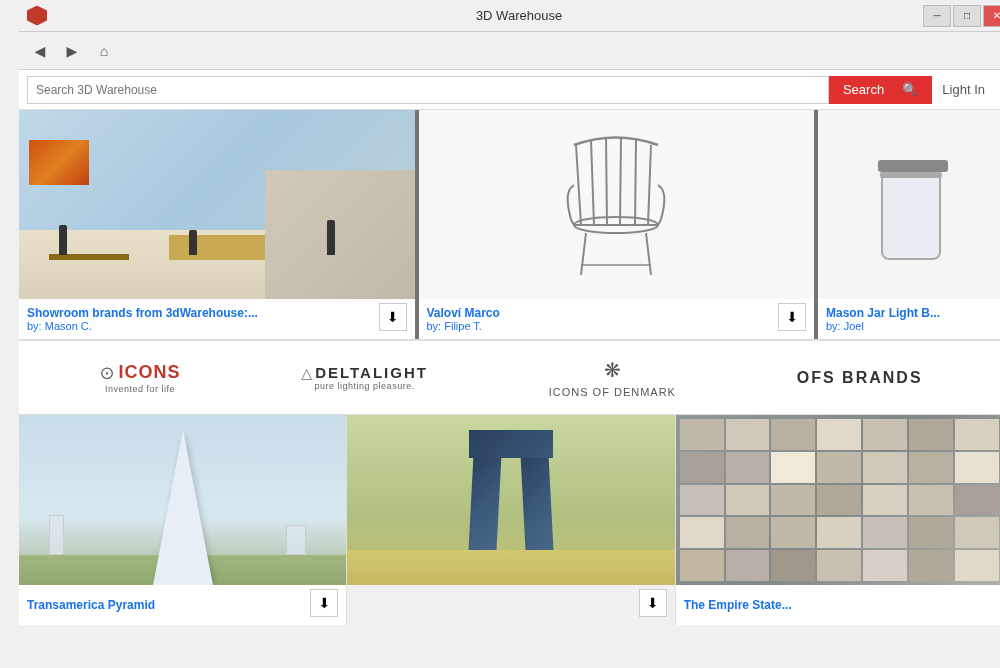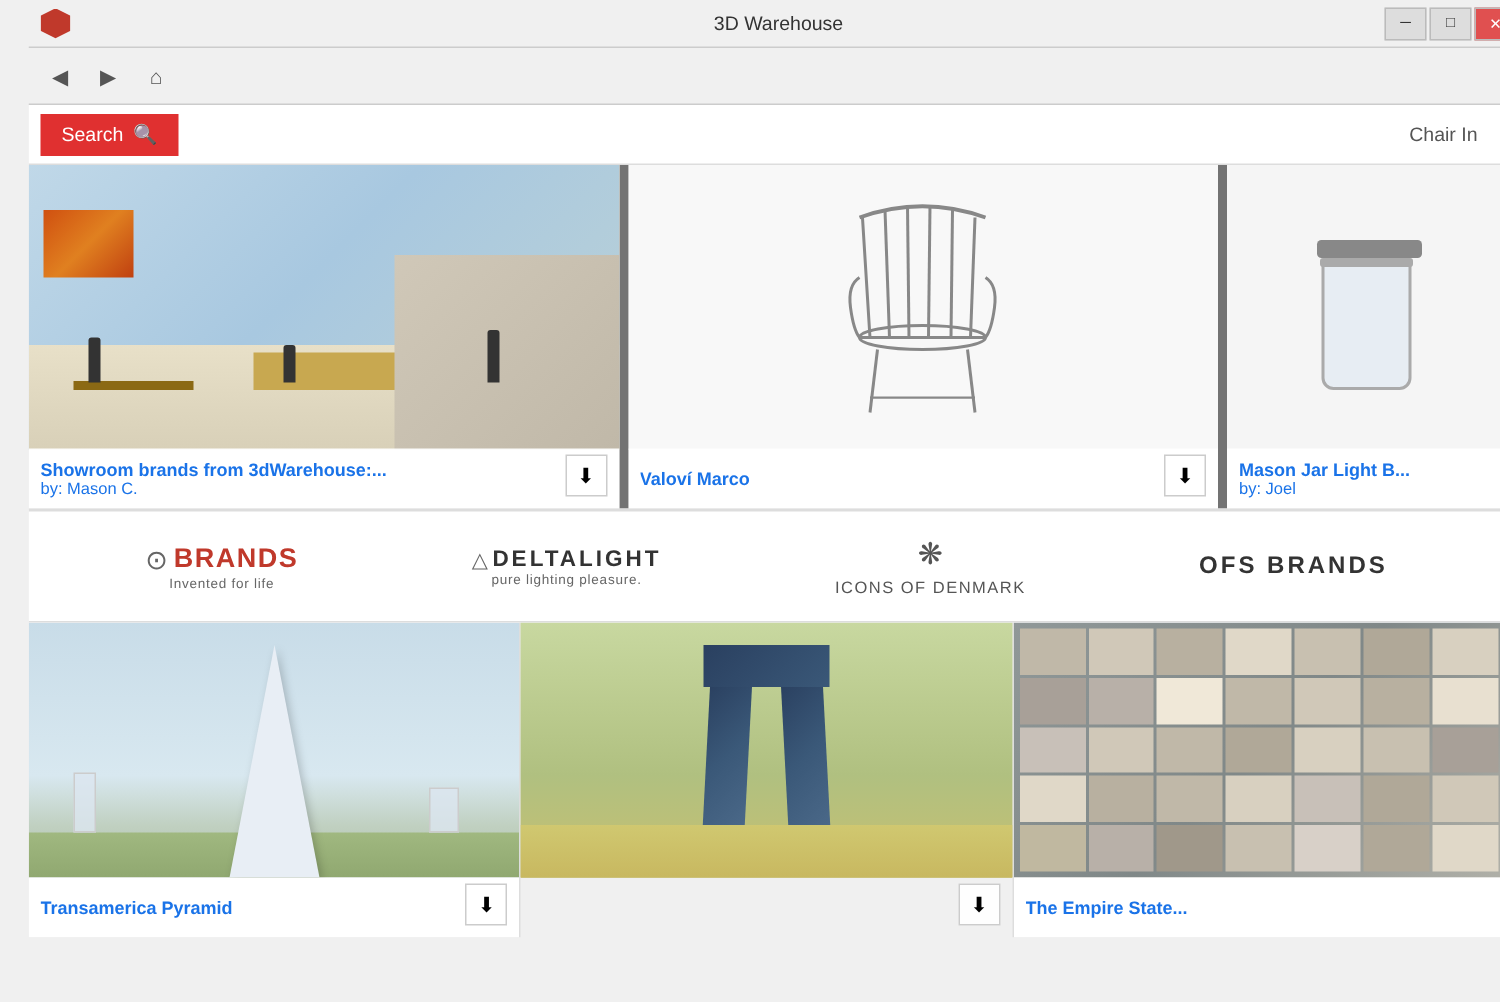--- a/index.html
+++ b/index.html
@@ -95,42 +95,42 @@
     #search-button {
       height: 28px;
       background: #e03030;
       color: white;
       border: none;
       padding: 0 14px;
       font-size: 13px;
       cursor: pointer;
       display: flex;
       align-items: center;
-      gap: 7px;
+      gap: 18px;
     }
     #sign-in {
       margin-left: auto;
       font-size: 13px;
       color: #555;
       cursor: pointer;
       padding: 0 10px;
     }
 
     
     #featured-grid {
       display: flex;
       width: 100%;
       height: 230px;
       border-bottom: 1px solid #ddd;
       overflow: hidden;
     }
     .model-card {
       flex: 1;
       position: relative;
-      border-right: 6px solid #737373;
+      border-right: 4px solid #737373;
       overflow: hidden;
       cursor: pointer;
     }
     .model-card:last-child { border-right: none; }
     .model-card-image {
       width: 100%;
       height: 190px;
       overflow: hidden;
       position: relative;
     }
@@ -499,25 +499,26 @@
 
   <div id="toolbar">
     <button class="nav-btn">◀</button>
     <button class="nav-btn">▶</button>
     <button class="nav-btn">⌂</button>
   </div>
 
   <div id="browser-content">
 
     <div id="search-bar">
+      <input id="search-input" type="text" placeholder="Search 3D Warehouse" style="">
       <button id="search-button">
         <span>Search</span>
         <span>🔍</span>
       </button>
-      <span id="sign-in">Chair In</span>
+      <span id="sign-in">Light In</span>
     </div>
 
     <div id="featured-grid">
 
       <div class="model-card">
         <div class="model-card-image">
           <div class="showroom-scene">
             <div class="showroom-wall"></div>
             <div class="showroom-floor"></div>
             <div class="orange-painting"></div>
@@ -558,20 +559,21 @@
 
               <line x1="35" y1="140" x2="105" y2="140" stroke="#888" stroke-width="1.5"></line>
 
               <path d="M28,60 Q20,65 22,80 Q24,95 28,100" stroke="#888" stroke-width="2" fill="none"></path>
               <path d="M112,60 Q120,65 118,80 Q116,95 112,100" stroke="#888" stroke-width="2" fill="none"></path>
             </svg>
           </div>
         </div>
         <div class="model-card-info">
           <span class="model-title">Valoví Marco</span>
+          <span class="model-author">by: Filipe T.</span>
         </div>
         <div class="download-btn">⬇</div>
       </div>
 
       <div class="model-card" style="max-width:185px;">
         <div class="model-card-image">
           <div class="mason-scene">
             <div style="position:relative;">
               <div class="mason-jar">
                 <div class="mason-cap"></div>
@@ -586,21 +588,21 @@
         </div>
       </div>
 
     </div>
 
     <div id="brands-bar">
 
       <div class="brand-logo">
         <div class="brand-row">
           <span class="brand-icon">⊙</span>
-          <span class="brand-name" style="font-size:18px;color:#c0392b;">BRANDS</span>
+          <span class="brand-name" style="font-size:18px;color:#c0392b;">ICONS</span>
         </div>
         <span class="brand-tagline">Invented for life</span>
       </div>
 
       <div class="brand-logo">
         <div class="brand-row">
           <span style="font-size:14px;color:#666;margin-right:3px;">△</span>
           <span class="deltalight-text">DELTALIGHT</span>
         </div>
         <span class="brand-tagline" style="">pure lighting pleasure.</span>

